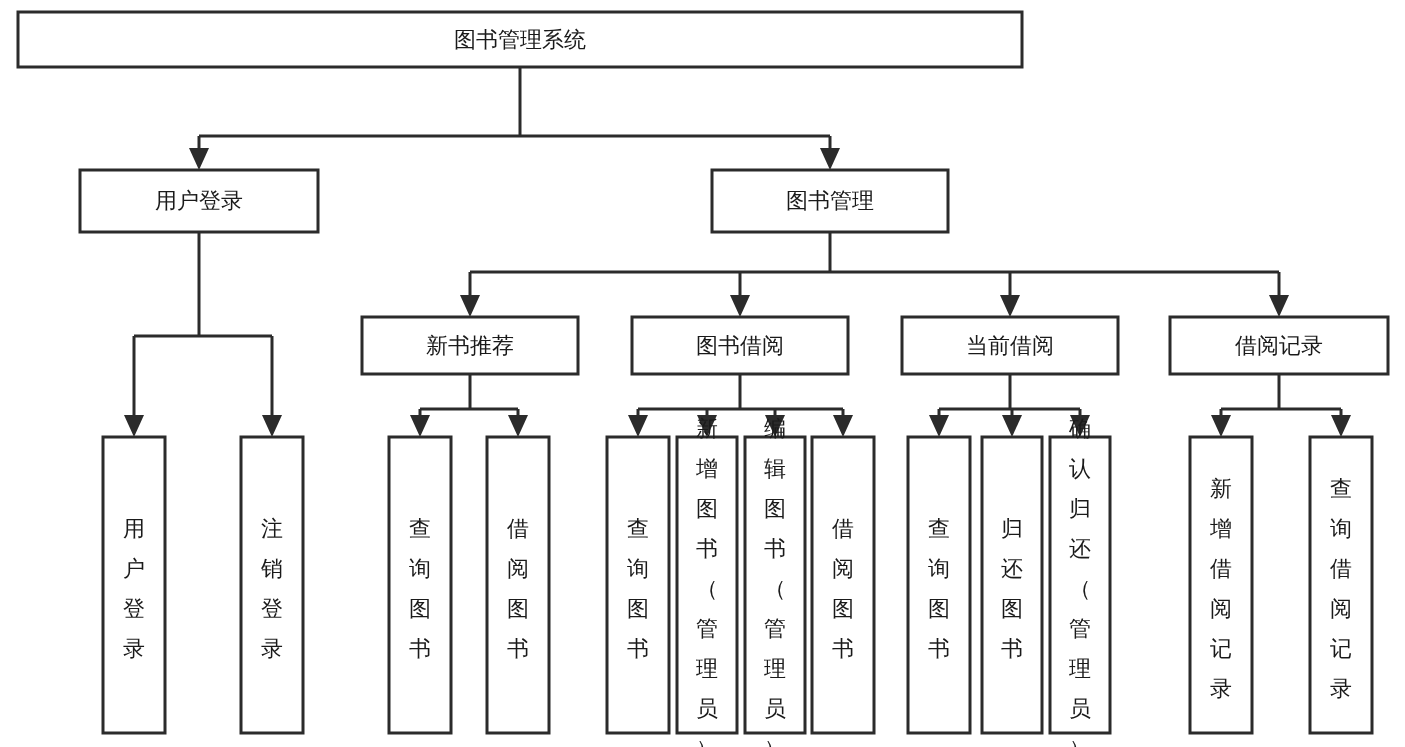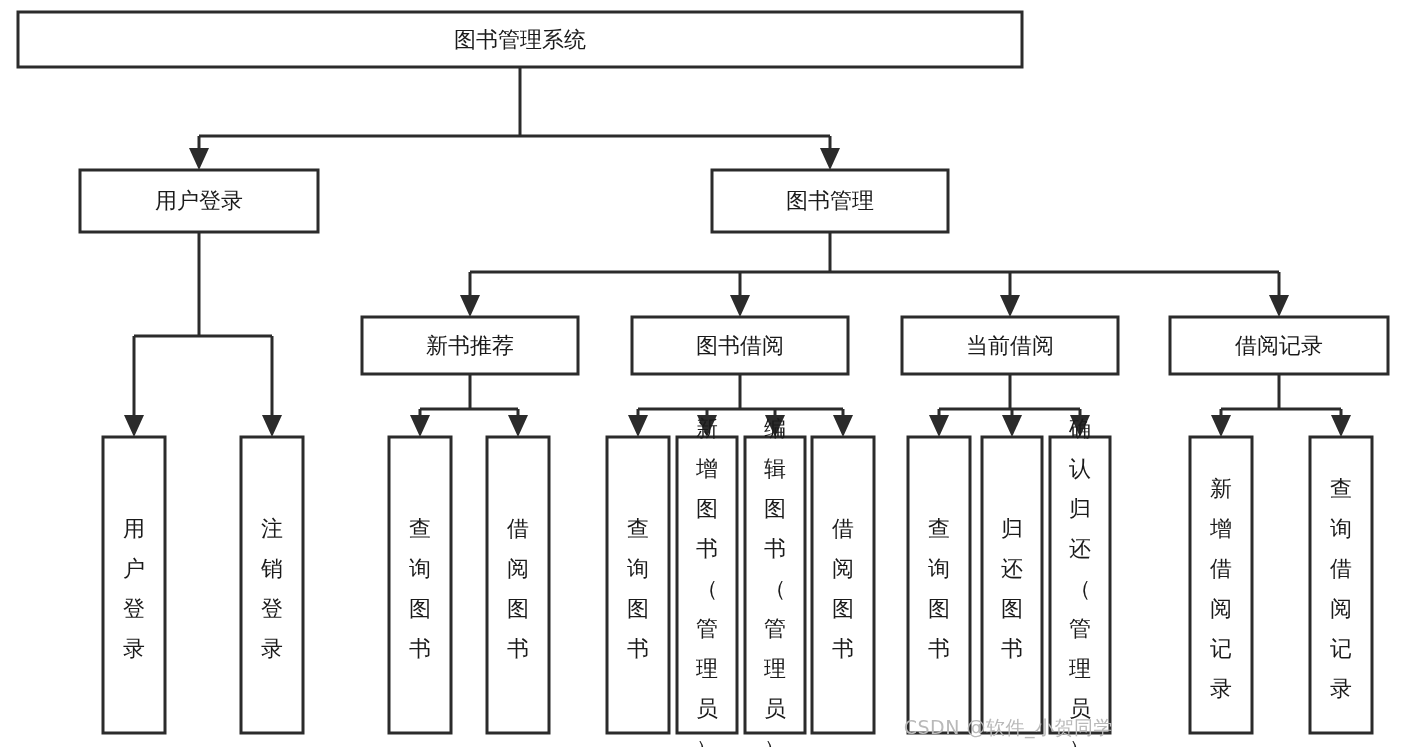--- a/index.html
+++ b/index.html
@@ -217,14 +217,13 @@
         <g>
           <rect x="1190" y="437" width="62" height="296" class="node-box"></rect>
           <text x="1221" class="node-label-v"><tspan x="1221" y="496.2">新</tspan><tspan x="1221" y="536.2">增</tspan><tspan x="1221" y="576.2">借</tspan><tspan x="1221" y="616.2">阅</tspan><tspan x="1221" y="656.2">记</tspan><tspan x="1221" y="696.2">录</tspan></text>
         </g>
         <g>
           <rect x="1310" y="437" width="62" height="296" class="node-box"></rect>
           <text x="1341" class="node-label-v"><tspan x="1341" y="496.2">查</tspan><tspan x="1341" y="536.2">询</tspan><tspan x="1341" y="576.2">借</tspan><tspan x="1341" y="616.2">阅</tspan><tspan x="1341" y="656.2">记</tspan><tspan x="1341" y="696.2">录</tspan></text>
         </g>
       </g>
   </svg>
-  <div class="watermark-text">CSDN @软件_小贺同学</div>
 </div>
 
 </body></html>

